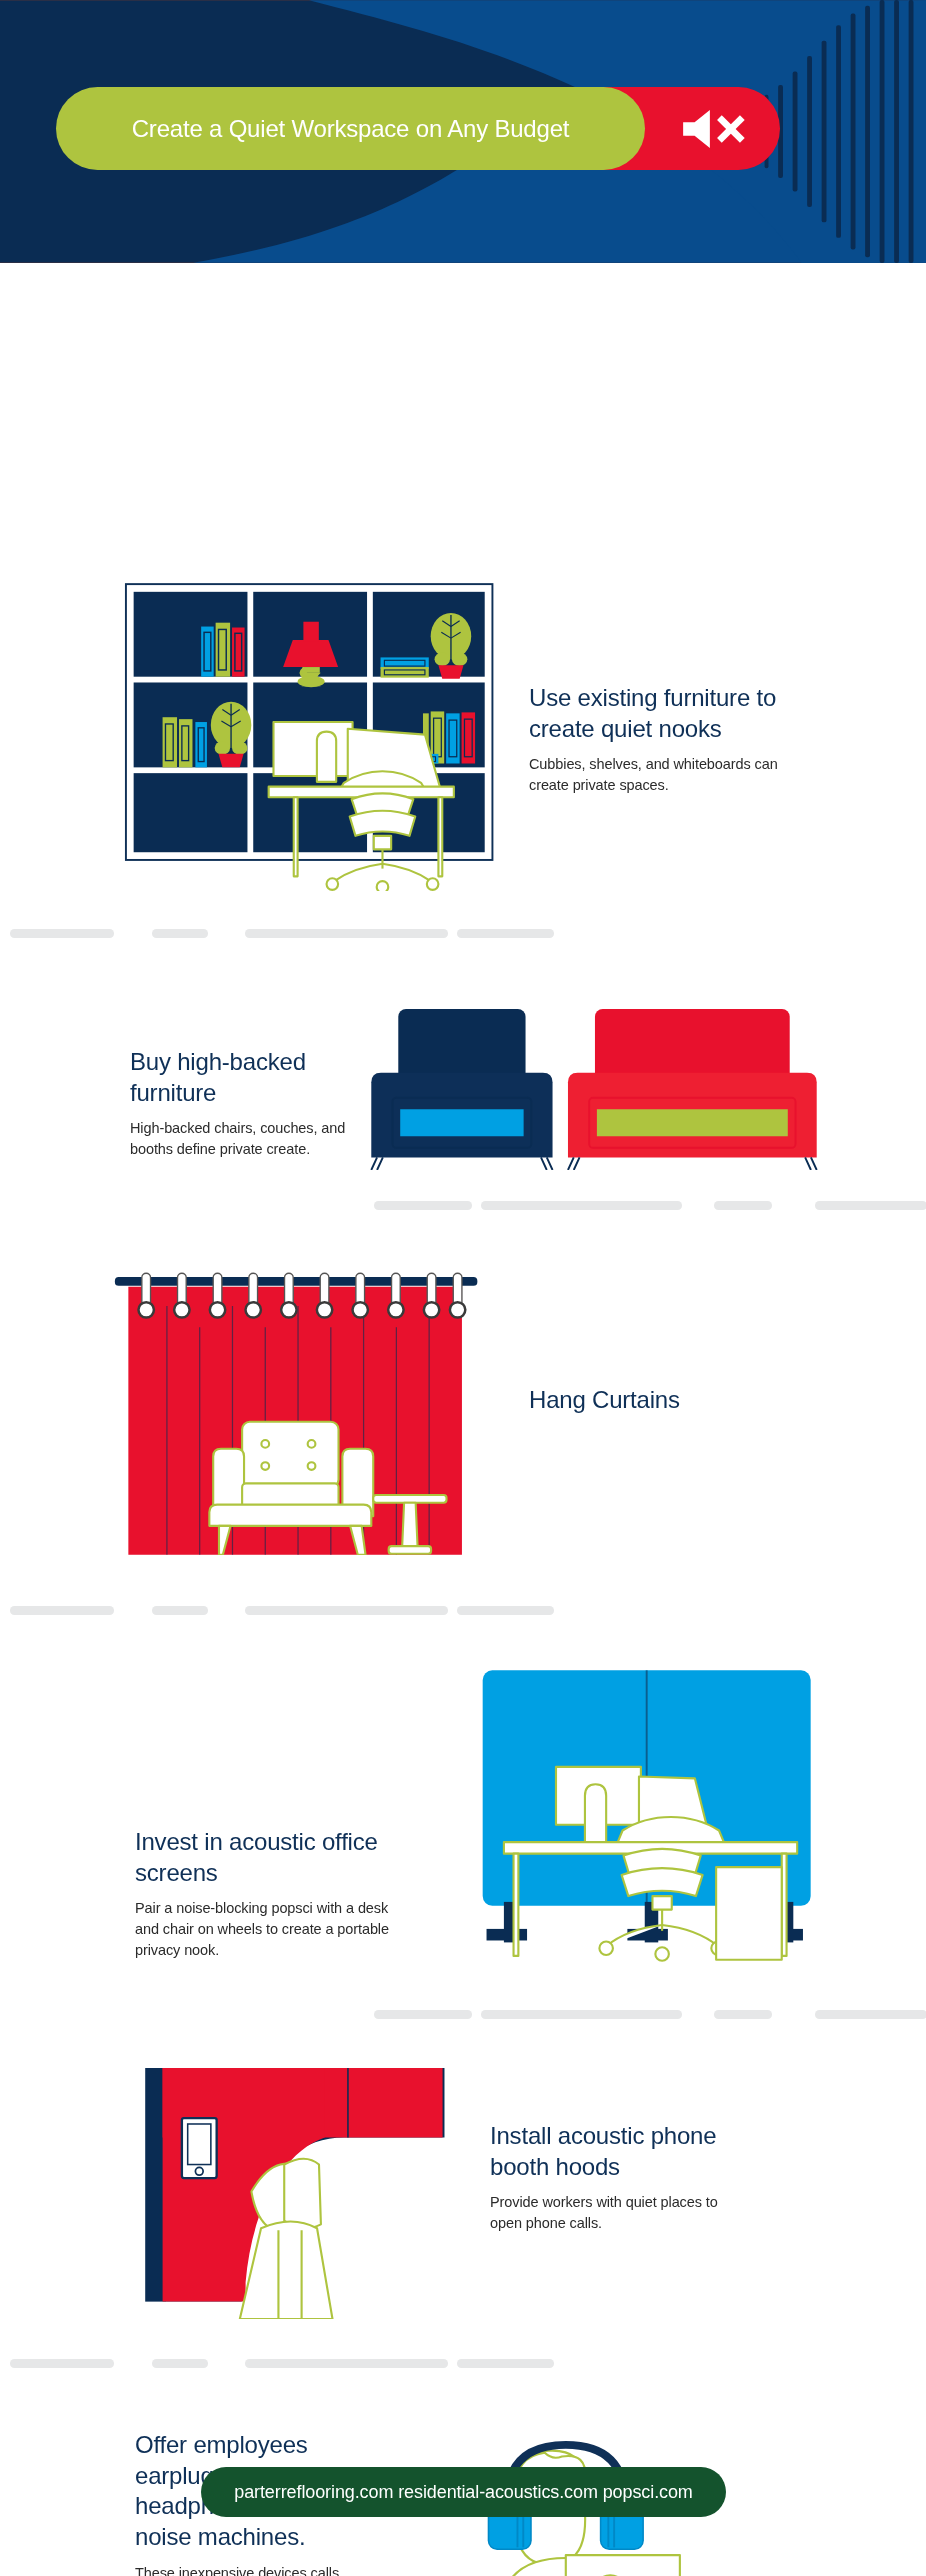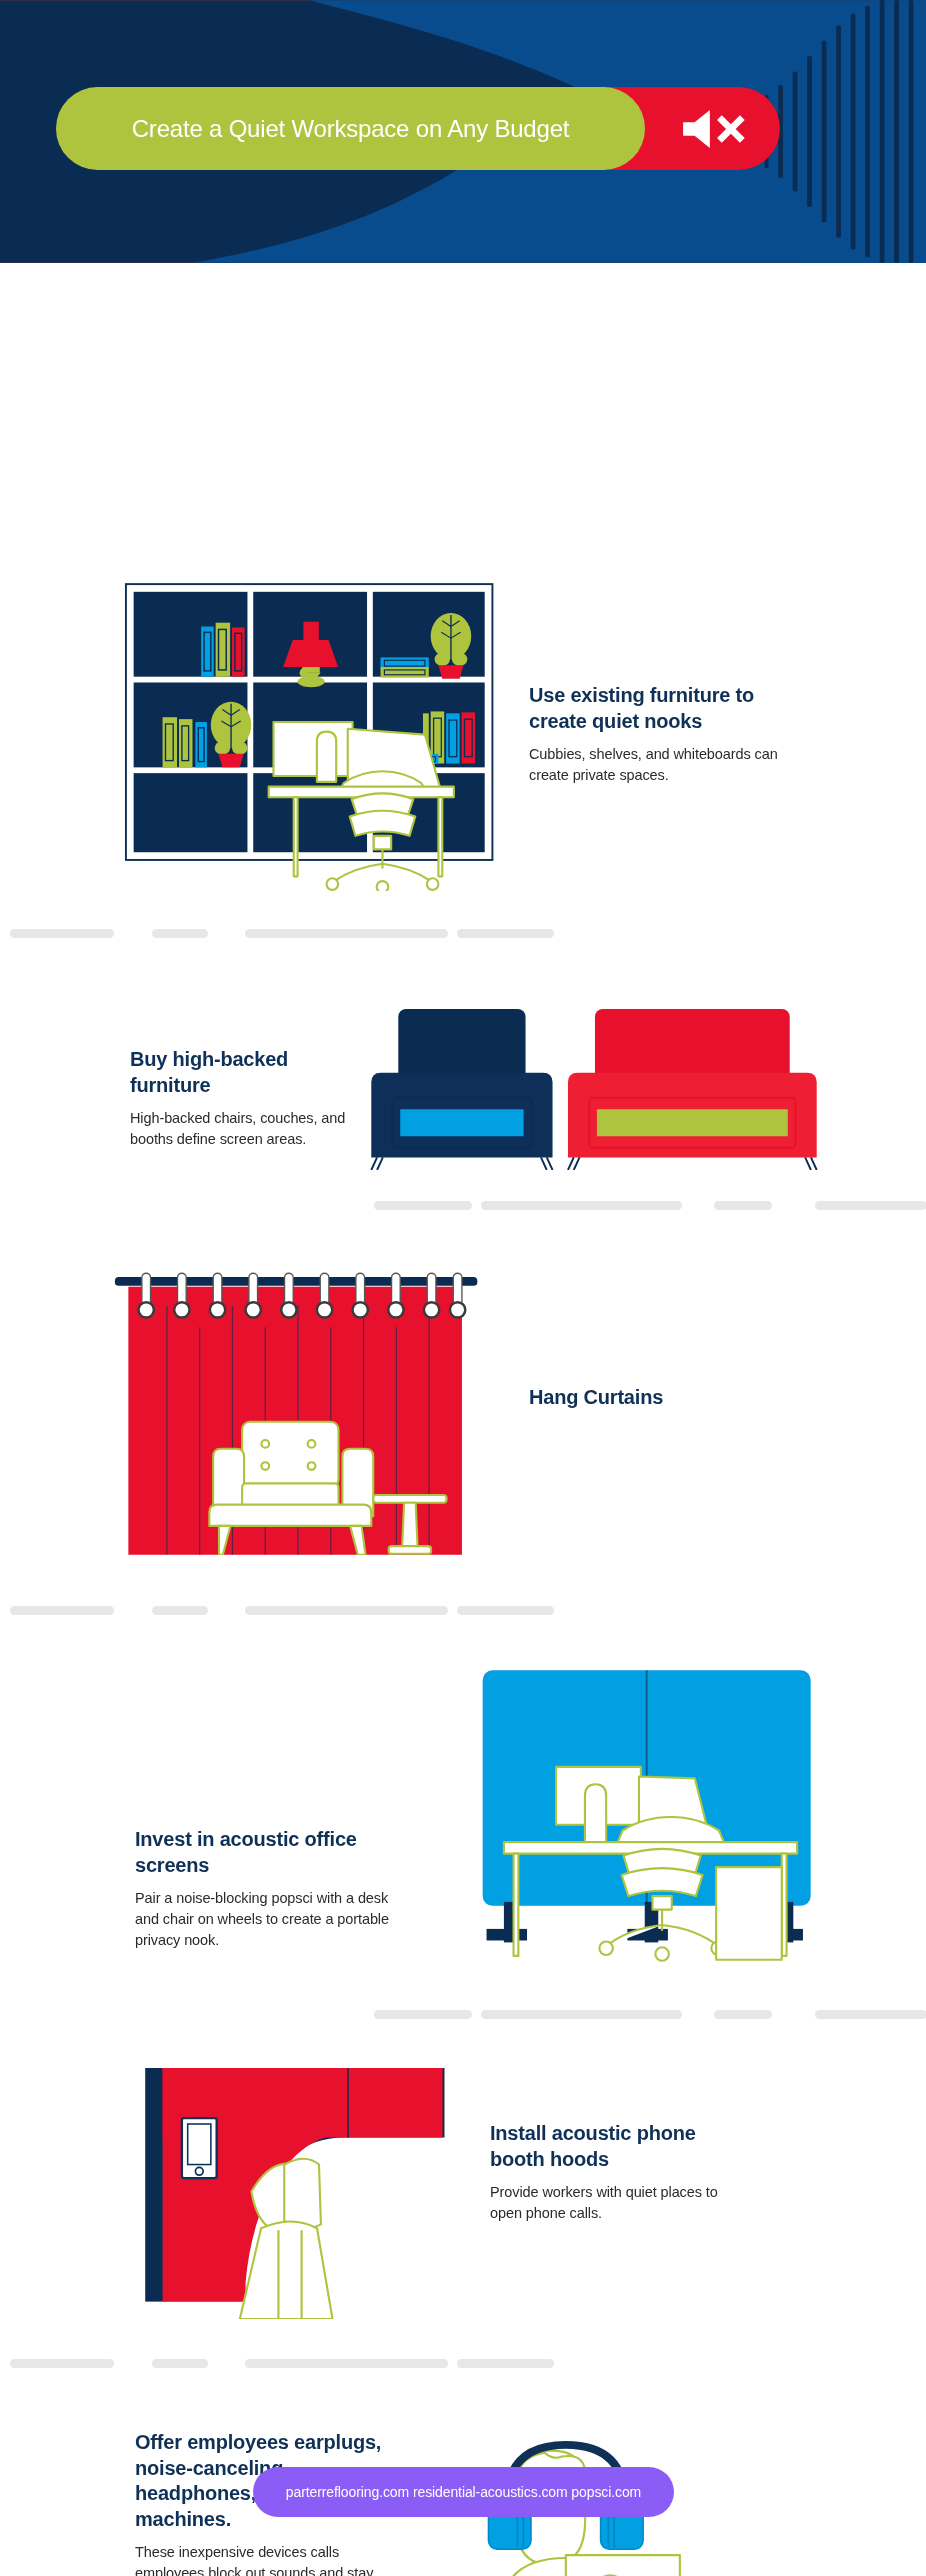--- a/index.html
+++ b/index.html
@@ -66,22 +66,22 @@
     height: 42px;
     z-index: 7;
   }
   .waveform { position: absolute; right: 0; top: 0; height: 263px; width: 290px; }
 
   
   .section { position: relative; width: 927px; }
   .panel { position: absolute; }
   .txt-head {
     color: #0f3057;
-    font-weight: bold;
-    font-size: 20px;
+    font-weight: normal;
+    font-size: 24px;
     line-height: 1.28;
     letter-spacing: -0.2px;
   }
   .txt-body {
     color: #2b2b2b;
     font-size: 14.5px;
     line-height: 1.45;
     margin-top: 9.7px;
     letter-spacing: -0.1px;
   }
@@ -91,27 +91,27 @@
   .dash { position: absolute; height: 8.7px; background: #e6e7e8; border-radius: 4.3px; top: 0; }
 
   
   .footer-wrap {
     position: absolute;
     left: 0; top: 2467px;
     width: 927px;
     display: flex; justify-content: center;
   }
   .footer-pill {
-    background: #8b5cf6;
+    background: #14532d;
     border-radius: 25px;
     height: 50px;
     padding: 16px 33px;
     display: flex; align-items: center;
     color: #ffffff;
-    font-size: 14px;
+    font-size: 18px;
     letter-spacing: -0.1px;
     white-space: nowrap;
   }
 </style>
 </head>
 <body>
 
 <div class="header">
 
   <svg class="header-wave" width="927" height="263" viewBox="0 0 960 272">
@@ -263,21 +263,21 @@
     <div class="dash" style="left:152px; width:56px;"></div>
     <div class="dash" style="left:245px; width:203px;"></div>
     <div class="dash" style="left:457px; width:97px;"></div>
   </div>
 </div>
 
 <div class="section">
 
   <div class="panel" style="left:130px; top:772px; width:241px;margin-top:12px;">
     <div class="txt-head">Buy high-backed furniture</div>
-    <div class="txt-body">High-backed chairs, couches, and booths define screen areas.</div>
+    <div class="txt-body">High-backed chairs, couches, and booths define private create.</div>
   </div>
 
   <svg style="position:absolute;left:338px;top:719px;" width="512" height="188" viewBox="0 0 530 195">
 
     <g>
       <rect x="62" y="28" width="132" height="112" rx="8" fill="#0a2c53"></rect>
       <path d="M34,104 q0,-10 10,-10 l168,0 q10,0 10,10 l0,78 l-188,0 Z" fill="#0d2f58"></path>
       <rect x="56" y="120" width="144" height="52" rx="4" fill="none" stroke="#0a2c53" stroke-width="2"></rect>
       <rect x="64" y="132" width="128" height="28" fill="#00a0e3"></rect>
       <path d="M40,182 L34,195 M46,182 L40,195 M216,182 L222,195 M210,182 L216,195" stroke="#0a2c53" stroke-width="2"></path>

